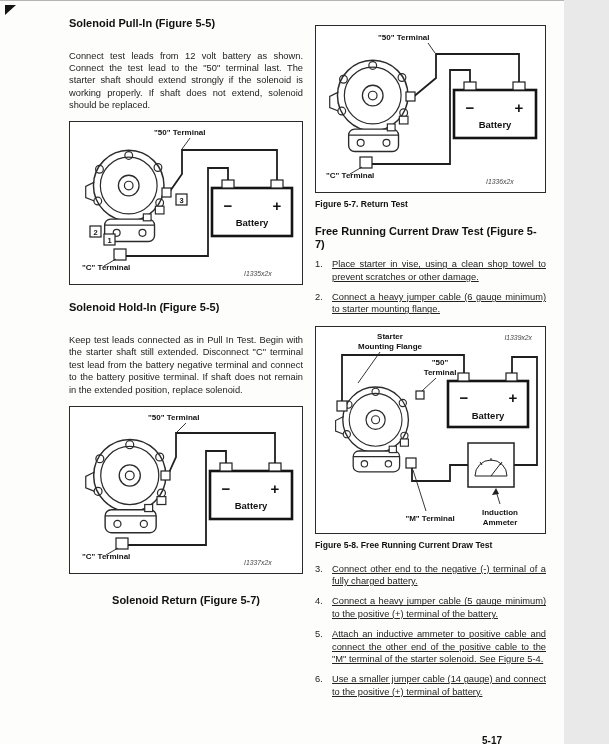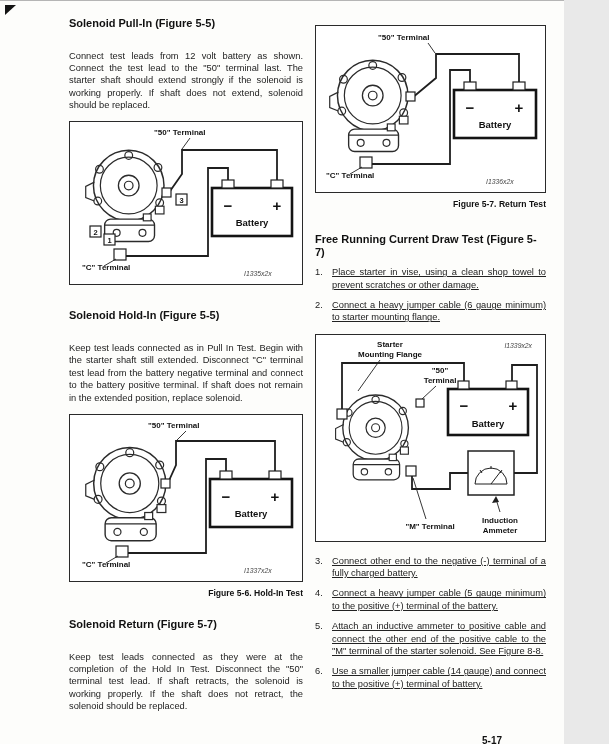--- a/index.html
+++ b/index.html
@@ -8,25 +8,25 @@
     position:relative; width:564px; height:744px; background:#fdfdfb;
     font-family:"Liberation Sans", sans-serif; color:#1c1c1c; overflow:hidden;
     border-top:1px solid #b5b5b5;
   }
   .corner-mark { position:absolute; left:5px; top:4px; width:11px; height:10px;
     background:#141414; clip-path:polygon(0 0,100% 0,0 100%); }
   .col { position:absolute; }
   .col-left  { left:69px; top:16px; width:234px; }
   .col-right { left:315px; top:14px; width:231px; }
   h2.sec { font-size:11px; font-weight:bold; line-height:1.15; color:#111; }
-  .mt24 { margin-top:24px; } .mt20 { margin-top:20px; }
+  .mt24 { margin-top:16px; } .mt20 { margin-top:20px;text-align:center; }
   p.body { font-size:9.3px; line-height:1.33; text-align:justify; margin-top:20px; color:#222; }
   .figure { border:1.2px solid #2a2a2a; background:#fff; margin-top:10px; }
   .figure svg { display:block; width:100%; }
-  .caption { font-size:8.6px; font-weight:bold; text-align:right; margin-top:6px; color:#111; }
+  .caption { font-size:8.6px; font-weight:bold; text-align:left; margin-top:6px; color:#111; }
   .steps { margin-top:8px; }
   .steps2 { margin-top:13px; }
   .step { display:flex; font-size:9.3px; line-height:1.33; margin-bottom:8px; color:#222; }
   .step .num { width:17px; flex:none; }
   .step .txt { flex:1; text-align:justify;text-decoration:underline; }
   .pageno { position:absolute; right:62px; top:734px; font-size:10px; font-weight:bold; color:#111; }
   
   svg text { font-family:"Liberation Sans", sans-serif; }
   .wire  { fill:none; stroke:#1f1f1f; stroke-width:1.8; }
   .thin  { fill:none; stroke:#1f1f1f; stroke-width:1; }
@@ -126,24 +126,22 @@
           <rect class="clamp" x="199" y="56" width="12" height="8"></rect>
           <text x="156" y="87" class="batsign" text-anchor="middle">−</text>
           <text x="205" y="87" class="batsign" text-anchor="middle">+</text>
           <text x="181" y="102" class="batlabel" text-anchor="middle">Battery</text>
         </g>
         <text x="78" y="13" class="figlabel">"50" Terminal</text>
         <text x="12" y="152" class="figlabel">"C" Terminal</text>
         <text x="174" y="158" class="figref">I1337x2x</text>
       </svg>
     </div>
-    <div class="caption">Figure 5-6. Hold-In Test</div>
 
     <h2 class="sec mt20">Solenoid Return (Figure 5-7)</h2>
-    <p class="body">Keep test leads connected as they were at the completion of the Hold In Test. Disconnect the "50" terminal test lead. If shaft retracts, the solenoid is working properly. If the shaft does not retract, the solenoid should be replaced.</p>
   </div>
 
   <div class="col col-right">
 
     <div class="figure">
       <svg viewBox="0 0 229 166">
         <polyline class="wire" points="203,56 203,28 120,28 120,52 96,72"></polyline>
         <polyline class="wire" points="154,56 154,44 134,44 134,138 56,138"></polyline>
         <line class="lead" x1="112" y1="17" x2="119" y2="27"></line>
         <use href="#starterSym" transform="translate(12,30) scale(0.86)"></use>
@@ -212,33 +210,34 @@
         <text x="74" y="12" class="figlabel" text-anchor="middle">Starter</text>
         <text x="74" y="22" class="figlabel" text-anchor="middle">Mounting Flange</text>
         <text x="124" y="38" class="figlabel" text-anchor="middle">"50"</text>
         <text x="124" y="48" class="figlabel" text-anchor="middle">Terminal</text>
         <text x="114" y="194" class="figlabel" text-anchor="middle">"M" Terminal</text>
         <text x="184" y="188" class="figlabel" text-anchor="middle">Induction</text>
         <text x="184" y="198" class="figlabel" text-anchor="middle">Ammeter</text>
         <text x="216" y="13" class="figref" text-anchor="end">I1339x2x</text>
       </svg>
     </div>
+    <div class="caption">Figure 5-8. Free Running Current Draw Test</div>
 
     <div class="steps steps2">
       <div class="step">
         <span class="num">3.</span>
         <span class="txt">Connect other end to the negative (-) terminal of a fully charged battery.</span>
       </div>
       <div class="step">
         <span class="num">4.</span>
         <span class="txt">Connect a heavy jumper cable (5 gauge minimum) to the positive (+) terminal of the battery.</span>
       </div>
       <div class="step">
         <span class="num">5.</span>
-        <span class="txt">Attach an inductive ammeter to positive cable and connect the other end of the positive cable to the "M" terminal of the starter solenoid. See Figure 8-8.</span>
+        <span class="txt">Attach an inductive ammeter to positive cable and connect the other end of the positive cable to the "M" terminal of the starter solenoid. See Figure 5-4.</span>
       </div>
       <div class="step">
         <span class="num">6.</span>
         <span class="txt">Use a smaller jumper cable (14 gauge) and connect to the positive (+) terminal of battery.</span>
       </div>
     </div>
   </div>
 
   <div class="pageno">5-17</div>
 </div>

